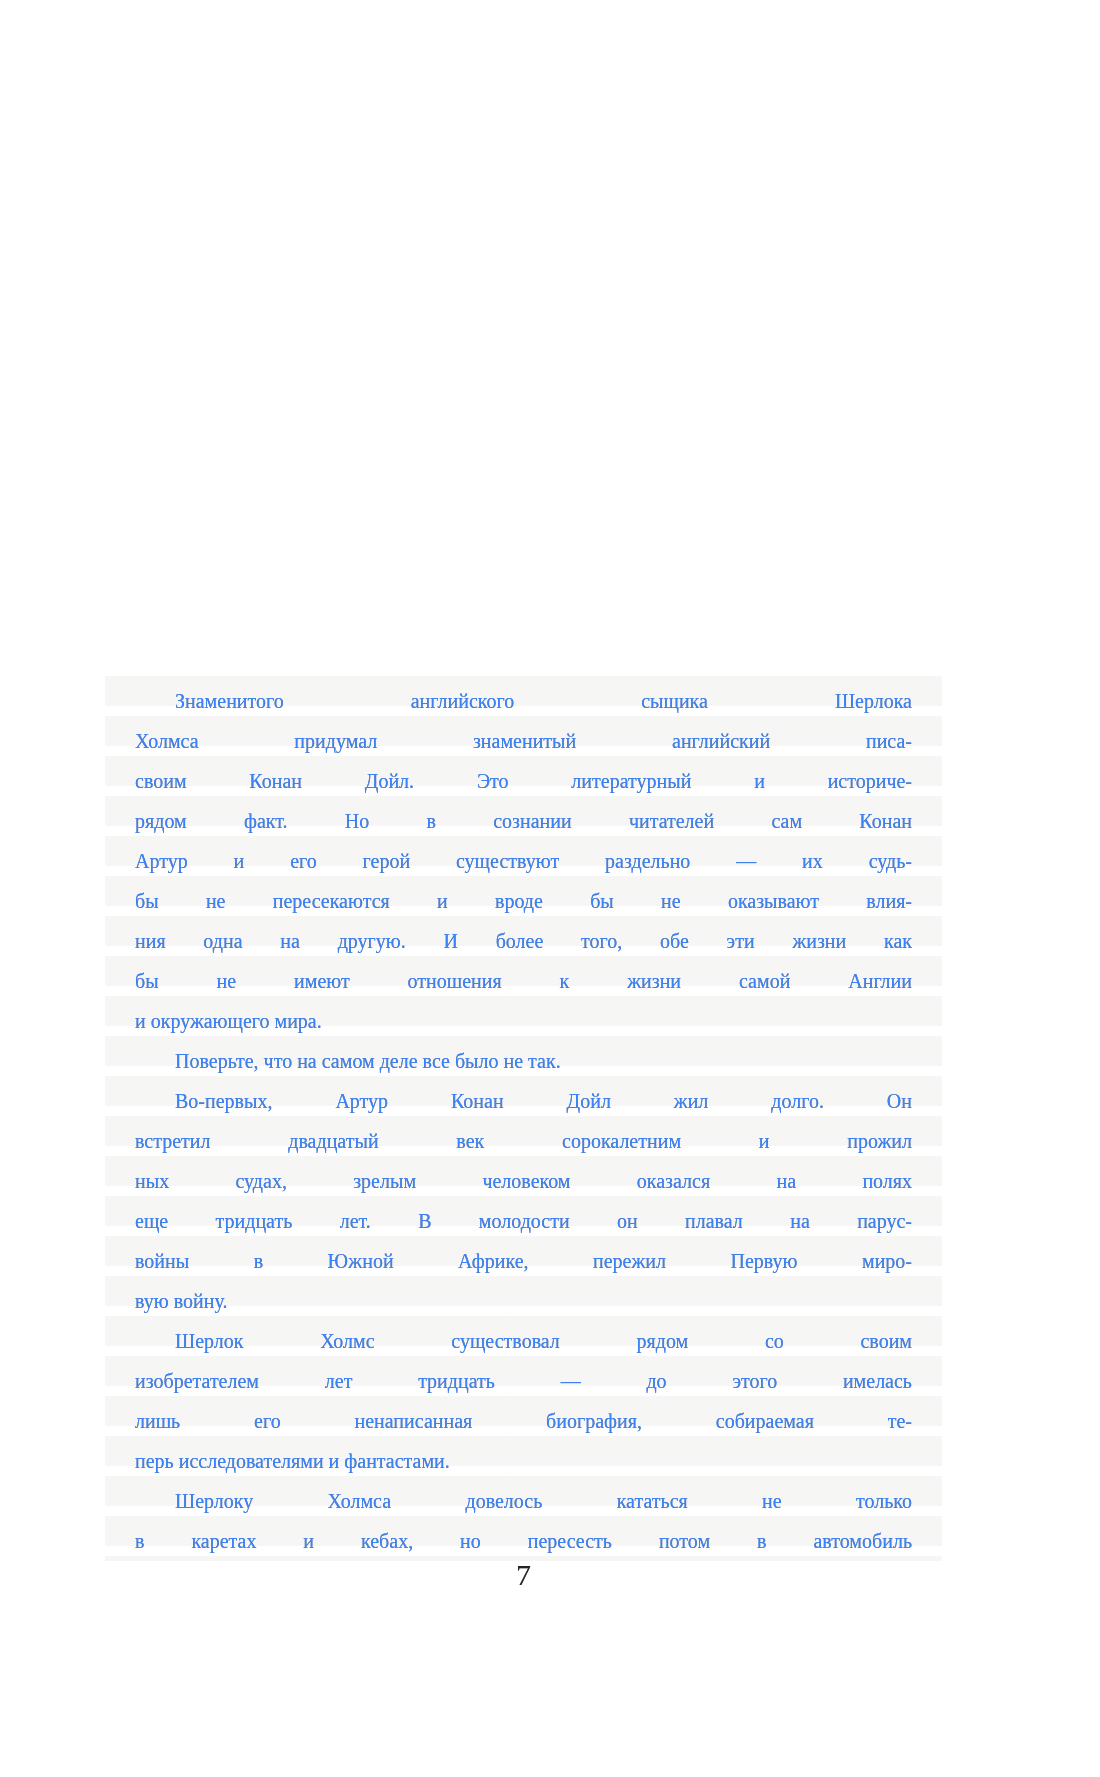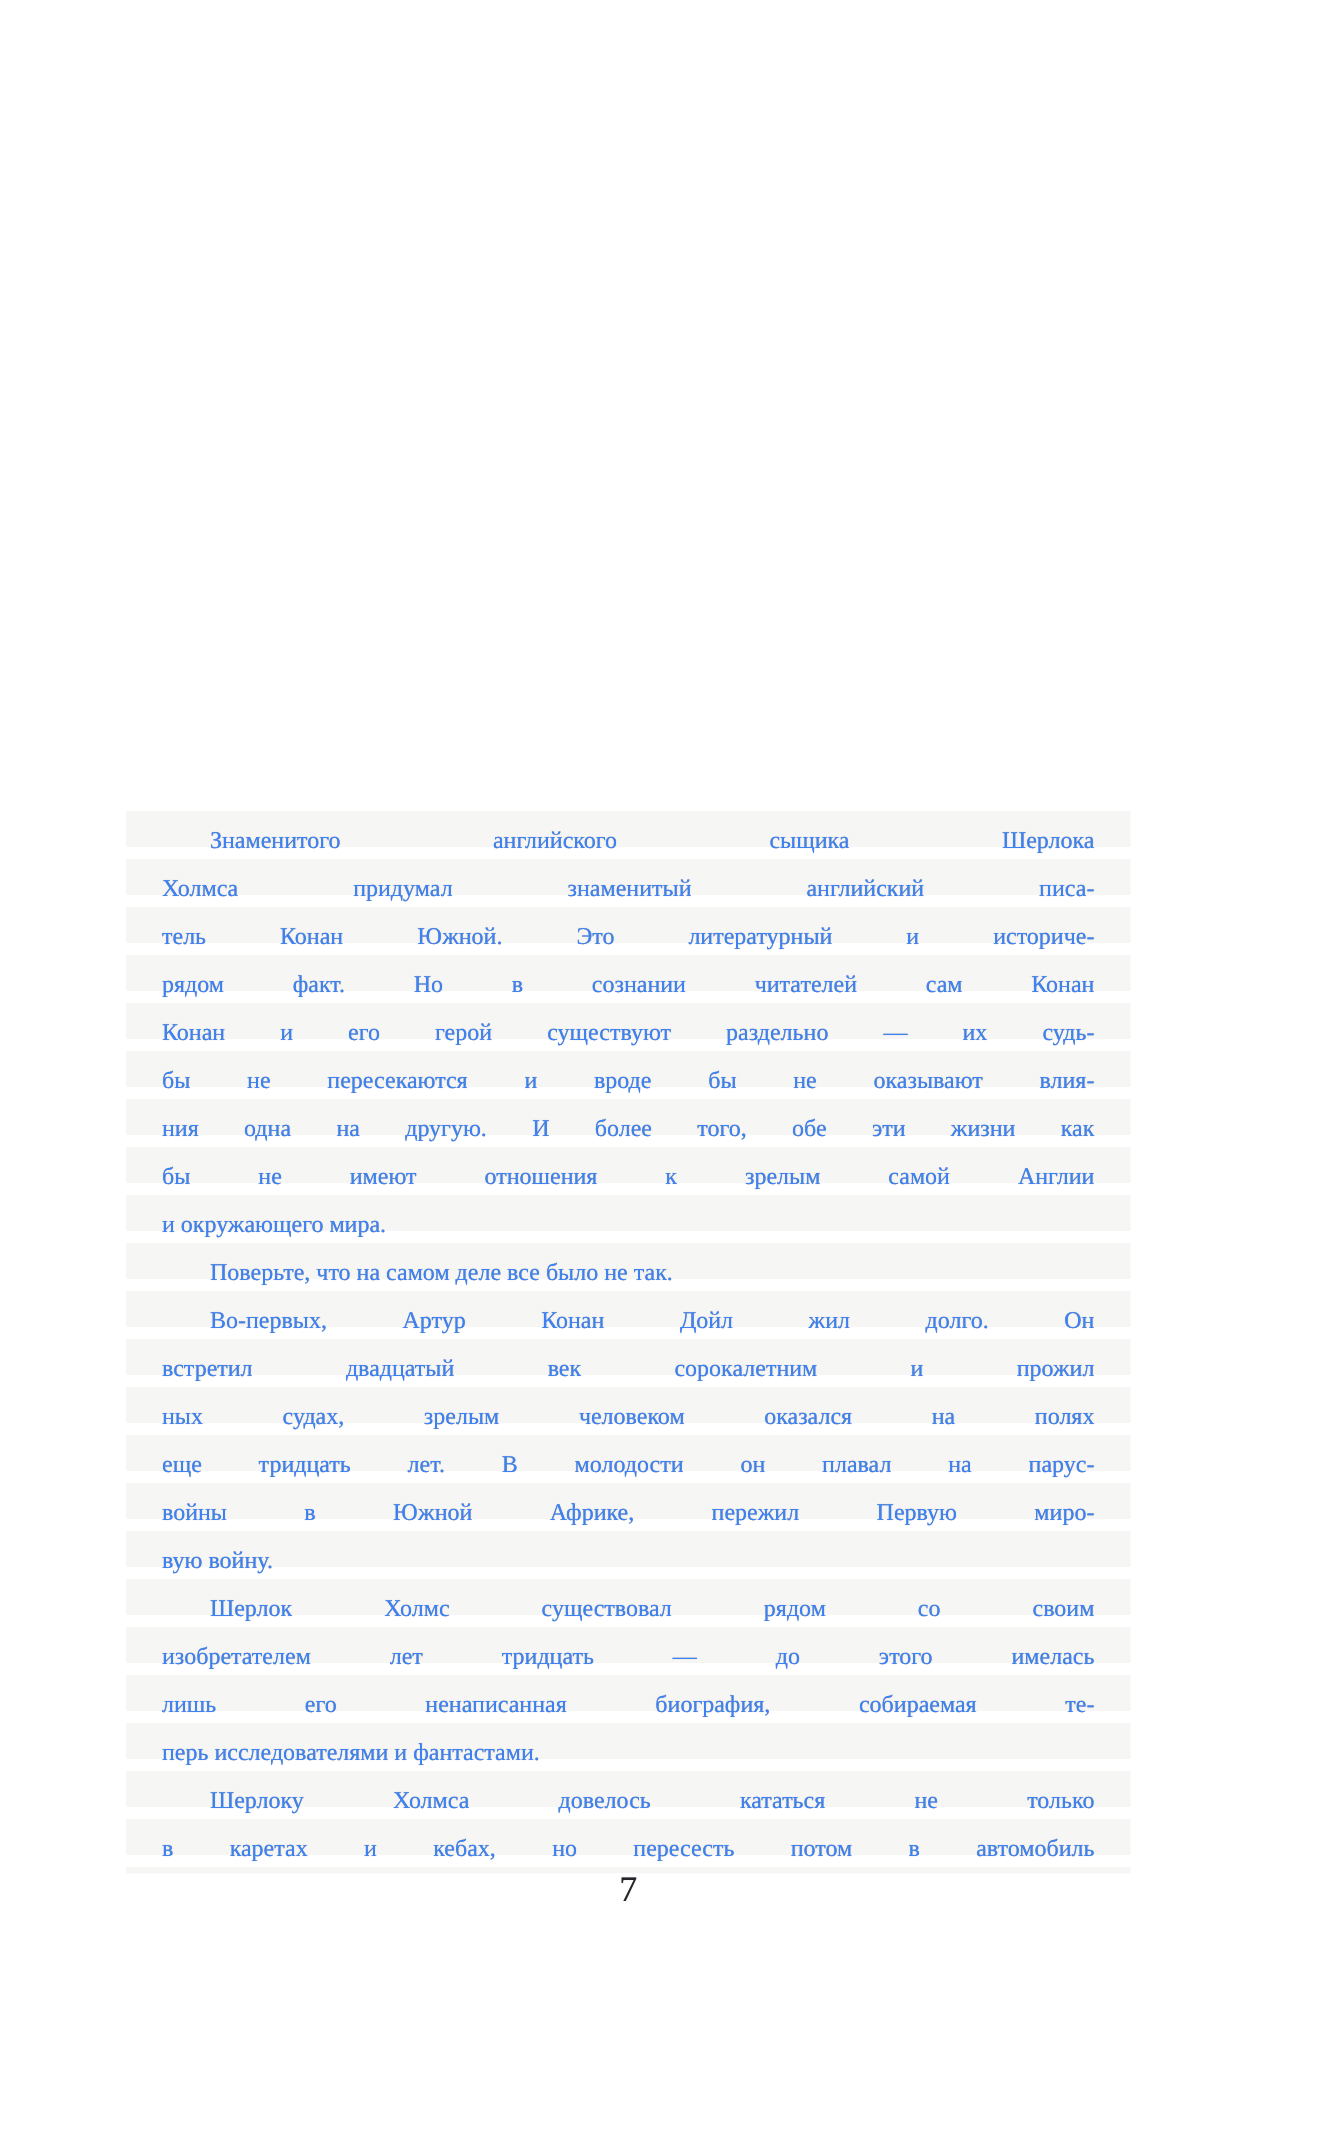--- a/index.html
+++ b/index.html
@@ -72,26 +72,26 @@
   }
 </style>
 </head>
 <body>
 
 <div class="book-page">
   <div class="text-block">
       <div class="para">
         <div class="line just">Знаменитого английского сыщика Шерлока</div>
         <div class="line just">Холмса придумал знаменитый английский писа-</div>
-        <div class="line just">тель Конан Южной. Это литературный и историче-</div>
+        <div class="line just">своим Конан Дойл. Это литературный и историче-</div>
         <div class="line just">рядом факт. Но в сознании читателей сам Конан</div>
-        <div class="line just">Конан и его герой существуют раздельно — их судь-</div>
+        <div class="line just">Артур и его герой существуют раздельно — их судь-</div>
         <div class="line just">бы не пересекаются и вроде бы не оказывают влия-</div>
         <div class="line just">ния одна на другую. И более того, обе эти жизни как</div>
-        <div class="line just">бы не имеют отношения к зрелым самой Англии</div>
+        <div class="line just">бы не имеют отношения к жизни самой Англии</div>
         <div class="line">и окружающего мира.</div>
       </div>
       <div class="para">
         <div class="line">Поверьте, что на самом деле все было не так.</div>
       </div>
       <div class="para">
         <div class="line just">Во-первых, Артур Конан Дойл жил долго. Он</div>
         <div class="line just">встретил двадцатый век сорокалетним и прожил</div>
         <div class="line just">ных судах, зрелым человеком оказался на полях</div>
         <div class="line just">еще тридцать лет. В молодости он плавал на парус-</div>

